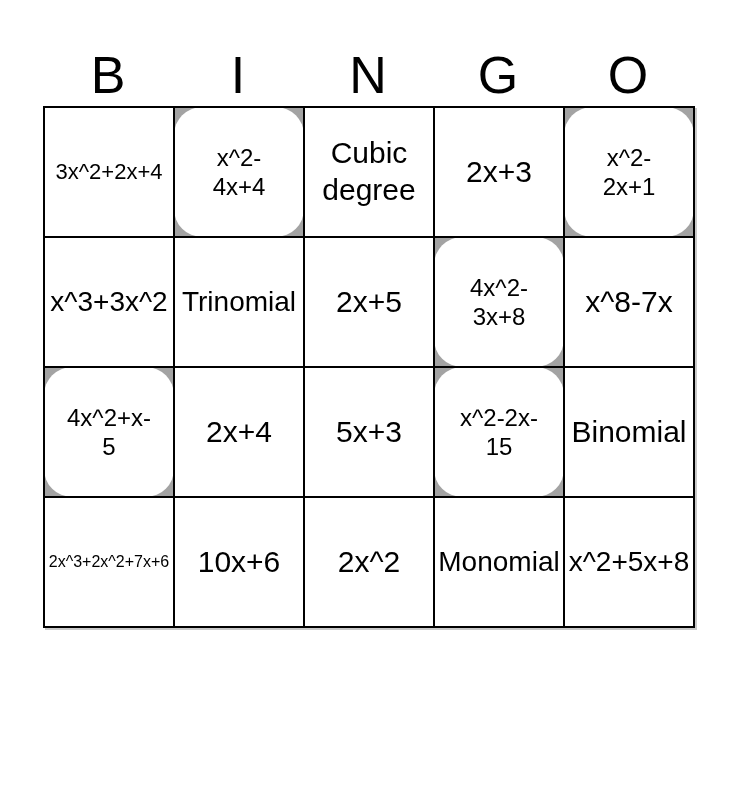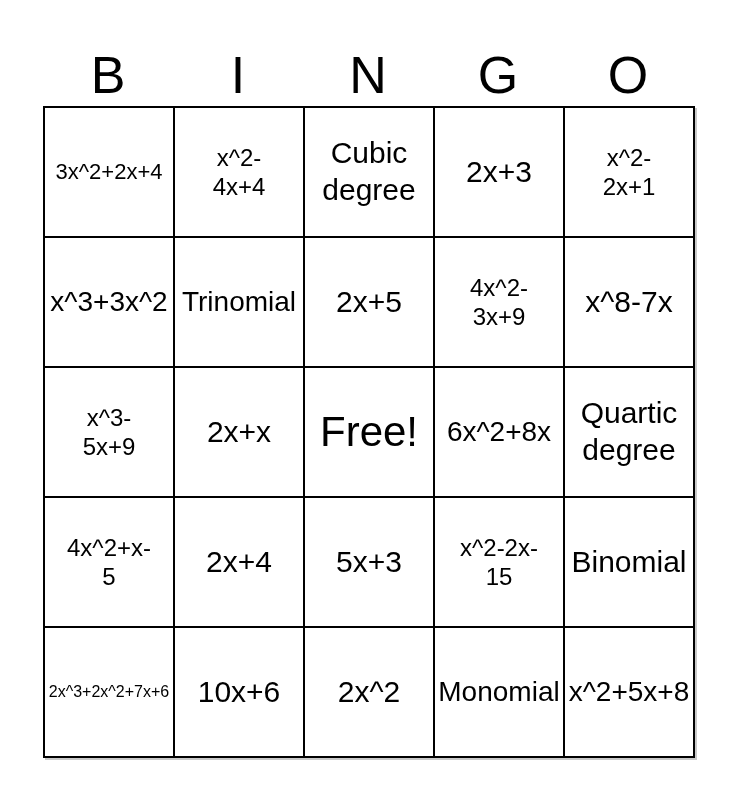--- a/index.html
+++ b/index.html
@@ -50,21 +50,21 @@
     text-align: center;
     vertical-align: middle;
     padding: 0 1px;
     background: #ffffff;
     cursor: pointer;
   }
   .cell-text { width: 100%; }
   .line { line-height: 1.22; }
   .size-xxs { font-size: 16px; margin-left: 44px; }
   .size-xs  { font-size: 22px; }
-  .size-s   { font-size: 24px; }
+  .size-s   { font-size: 24px; border-radius: 28px; }
   .size-m   { font-size: 28px; }
   .size-l   { font-size: 30px; }
   .size-xl  { font-size: 42px; }
 </style>
 </head>
 <body>
 
 <div class="page">
   <div class="bingo-header" id="bingo-header">
       <span class="bingo-letter">B</span>
@@ -117,55 +117,26 @@
             </div>
           </td>
           <td class="cell size-l">
             <div class="cell-text">
               <div class="line">2x+5</div>
             </div>
           </td>
           <td class="cell size-s">
             <div class="cell-text">
               <div class="line">4x^2-</div>
-              <div class="line">3x+9</div>
+              <div class="line">3x+8</div>
             </div>
           </td>
           <td class="cell size-l">
             <div class="cell-text">
               <div class="line">x^8-7x</div>
-            </div>
-          </td>
-        </tr>
-        <tr>
-          <td class="cell size-s">
-            <div class="cell-text">
-              <div class="line">x^3-</div>
-              <div class="line">5x+9</div>
-            </div>
-          </td>
-          <td class="cell size-l">
-            <div class="cell-text">
-              <div class="line">2x+x</div>
-            </div>
-          </td>
-          <td class="cell size-xl free">
-            <div class="cell-text">
-              <div class="line">Free!</div>
-            </div>
-          </td>
-          <td class="cell size-m">
-            <div class="cell-text">
-              <div class="line">6x^2+8x</div>
-            </div>
-          </td>
-          <td class="cell size-l">
-            <div class="cell-text">
-              <div class="line">Quartic</div>
-              <div class="line">degree</div>
             </div>
           </td>
         </tr>
         <tr>
           <td class="cell size-s">
             <div class="cell-text">
               <div class="line">4x^2+x-</div>
               <div class="line">5</div>
             </div>
           </td>

